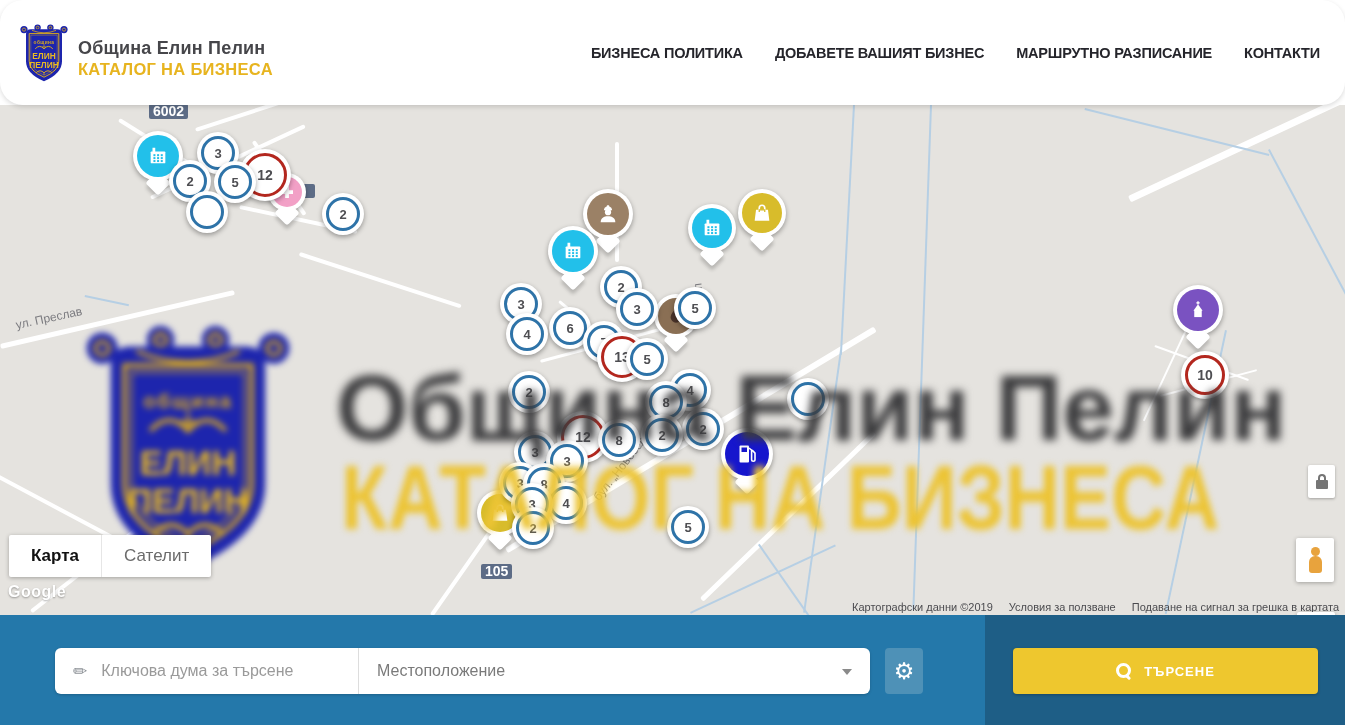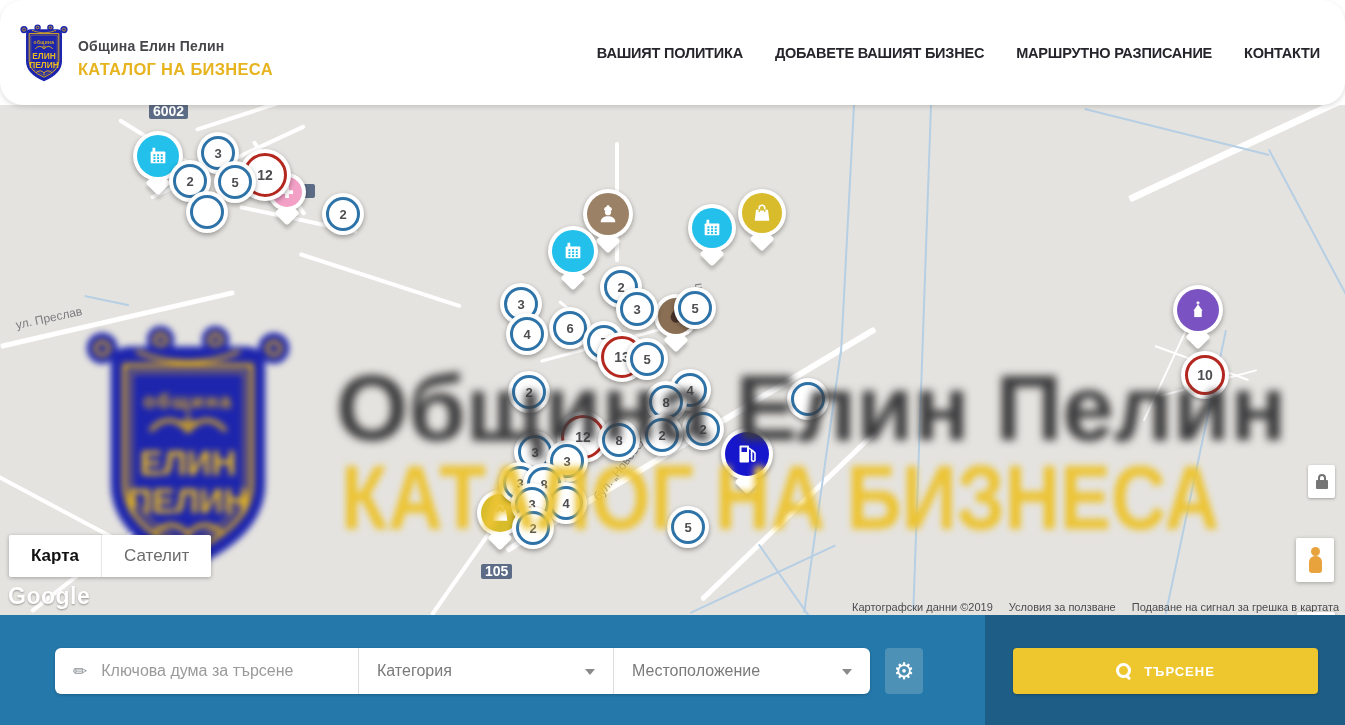--- a/index.html
+++ b/index.html
@@ -2,21 +2,21 @@
 <html><head>
 <meta charset="utf-8">
 <style>
   html,body{margin:0;padding:0;background:#fff;}
   #app{position:relative;width:1345px;height:725px;overflow:hidden;font-family:"Liberation Sans",sans-serif;}
 
   
   #header{position:absolute;left:0;top:0;width:1345px;height:105px;background:#fff;z-index:700;
           box-shadow:0 2px 5px rgba(0,0,0,.14);border-radius:23px;}
   #logo-box{position:absolute;left:20px;top:24px;width:48px;height:60px;}
-  #logo-title{position:absolute;left:78px;top:38px;font-size:14px;font-weight:bold;color:#46464a;letter-spacing:.2px;}
+  #logo-title{position:absolute;left:78px;top:38px;font-size:18px;font-weight:bold;color:#46464a;letter-spacing:.2px;}
   #logo-subtitle{position:absolute;left:78px;top:60px;font-size:16.5px;font-weight:bold;color:#e7b41f;letter-spacing:.3px;}
   #nav{position:absolute;right:25px;top:0;height:105px;display:flex;align-items:center;gap:32px;}
   .nav-item{font-size:14.5px;font-weight:bold;color:#25252b;letter-spacing:-0.2px;cursor:pointer;white-space:nowrap;}
 
   
   #map{position:absolute;left:0;top:105px;width:1345px;height:510px;background:#e5e3df;overflow:hidden;}
   .road{position:absolute;background:#ffffff;transform-origin:left top;border-radius:2px;}
   .water{position:absolute;background:#b6cfe4;transform-origin:left top;}
   .street-label{position:absolute;font-size:12px;color:#7c7c80;white-space:nowrap;transform-origin:left center;}
   .road-badge{position:absolute;background:#5d6c86;color:#fff;font-size:14px;font-weight:bold;
@@ -42,21 +42,21 @@
             filter:blur(3.5px);white-space:nowrap;z-index:400;transform:scaleX(.85);transform-origin:left top;
             letter-spacing:0;}
   #wm-shield{position:absolute;left:85px;top:212px;width:206px;height:272px;filter:blur(3px);z-index:401;}
 
   
   #maptype{position:absolute;left:9px;top:430px;height:42px;display:flex;background:#fff;border-radius:2px;
            box-shadow:0 1px 4px rgba(0,0,0,.3);z-index:500;overflow:hidden;}
   #maptype .mt-btn{display:flex;align-items:center;justify-content:center;padding:8px 22px;font-size:17px;cursor:pointer;}
   #mt-map{font-weight:bold;color:#111;}
   #mt-sat{color:#6b6b6b;border-left:1px solid #e6e6e6;}
-  #google-logo{position:absolute;left:8px;top:478px;font-size:23px;font-weight:bold;color:#fff;z-index:500;
+  #google-logo{position:absolute;left:8px;top:478px;font-size:16px;font-weight:bold;color:#fff;z-index:500;
                text-shadow:0 1px 2px rgba(0,0,0,.35);letter-spacing:.5px;cursor:pointer;}
   #attribution{position:absolute;right:6px;bottom:2px;display:flex;gap:16px;font-size:11px;color:#4b4b4f;z-index:500;}
   #attribution .attr-link{cursor:pointer;}
   #lock-btn{position:absolute;left:1308px;top:360px;width:27px;height:33px;background:#fff;border-radius:2px;
             box-shadow:0 1px 3px rgba(0,0,0,.3);z-index:500;display:flex;align-items:center;justify-content:center;cursor:pointer;}
   .lock-glyph{position:relative;width:12px;height:9px;background:#757575;border-radius:1px;margin-top:6px;}
   .lock-glyph:before{content:"";position:absolute;left:2px;top:-6px;width:8px;height:8px;border:2px solid #757575;
                      border-bottom:none;border-radius:5px 5px 0 0;box-sizing:border-box;}
   #pegman-btn{position:absolute;left:1296px;top:433px;width:38px;height:44px;background:#fff;border-radius:2px;
               box-shadow:0 1px 4px rgba(0,0,0,.3);z-index:500;display:flex;align-items:center;justify-content:center;cursor:pointer;}
@@ -445,38 +445,34 @@
      <path d="M38 62 Q49 50 60 62 Q71 50 82 62" fill="none" stroke="#d9a91e" stroke-width="2.5"></path>
      <path d="M60 52 v10 M55 57 h10" stroke="#d9a91e" stroke-width="1.5"></path>
      <text x="60" y="88" text-anchor="middle" font-family="Liberation Sans,sans-serif" font-size="21" font-weight="bold" fill="#e8b923">ЕЛИН</text>
      <text x="60" y="110" text-anchor="middle" font-family="Liberation Sans,sans-serif" font-size="21" font-weight="bold" fill="#e8b923">ПЕЛИН</text>
      <path d="M40 122 Q50 112 60 122 Q70 112 80 122" fill="none" stroke="#d9a91e" stroke-width="2.5"></path>
      <path d="M60 122 v6" stroke="#d9a91e" stroke-width="2"></path>
    </svg></div>
     <div id="logo-title">Община Елин Пелин</div>
     <div id="logo-subtitle">КАТАЛОГ НА БИЗНЕСА</div>
     <div id="nav">
-        <div class="nav-item">ВАШИЯТ ПОЛИТИКА</div>
+        <div class="nav-item">БИЗНЕСА ПОЛИТИКА</div>
         <div class="nav-item">ДОБАВЕТЕ ВАШИЯТ БИЗНЕС</div>
         <div class="nav-item">МАРШРУТНО РАЗПИСАНИЕ</div>
         <div class="nav-item">КОНТАКТИ</div>
       </div>
   </div>
 
   <div id="bottom-bar">
     <div id="bottom-right"></div>
     <div id="search-pill">
       <div class="field" id="kw-field">
         <span class="pencil">✏</span>
         <input id="kw-input" type="text" placeholder="Ключова дума за търсене" style="">
       </div>
-      <div class="field" id="cat-field">
-        <span class="select-text">Категория</span>
-        <span class="dd-arrow"></span>
-      </div>
       <div class="field" id="loc-field">
         <span class="select-text">Местоположение</span>
         <span class="dd-arrow"></span>
       </div>
     </div>
     <div id="gear-btn">
       <span class="gear">⚙</span>
     </div>
     <div id="search-btn">
       <span class="mag"></span>

